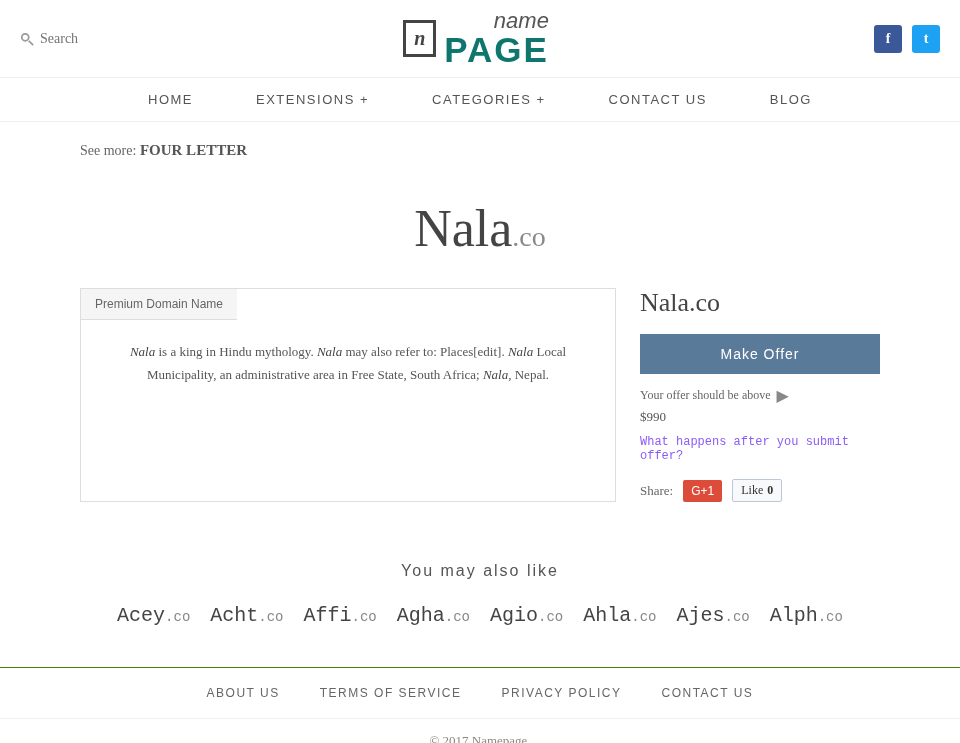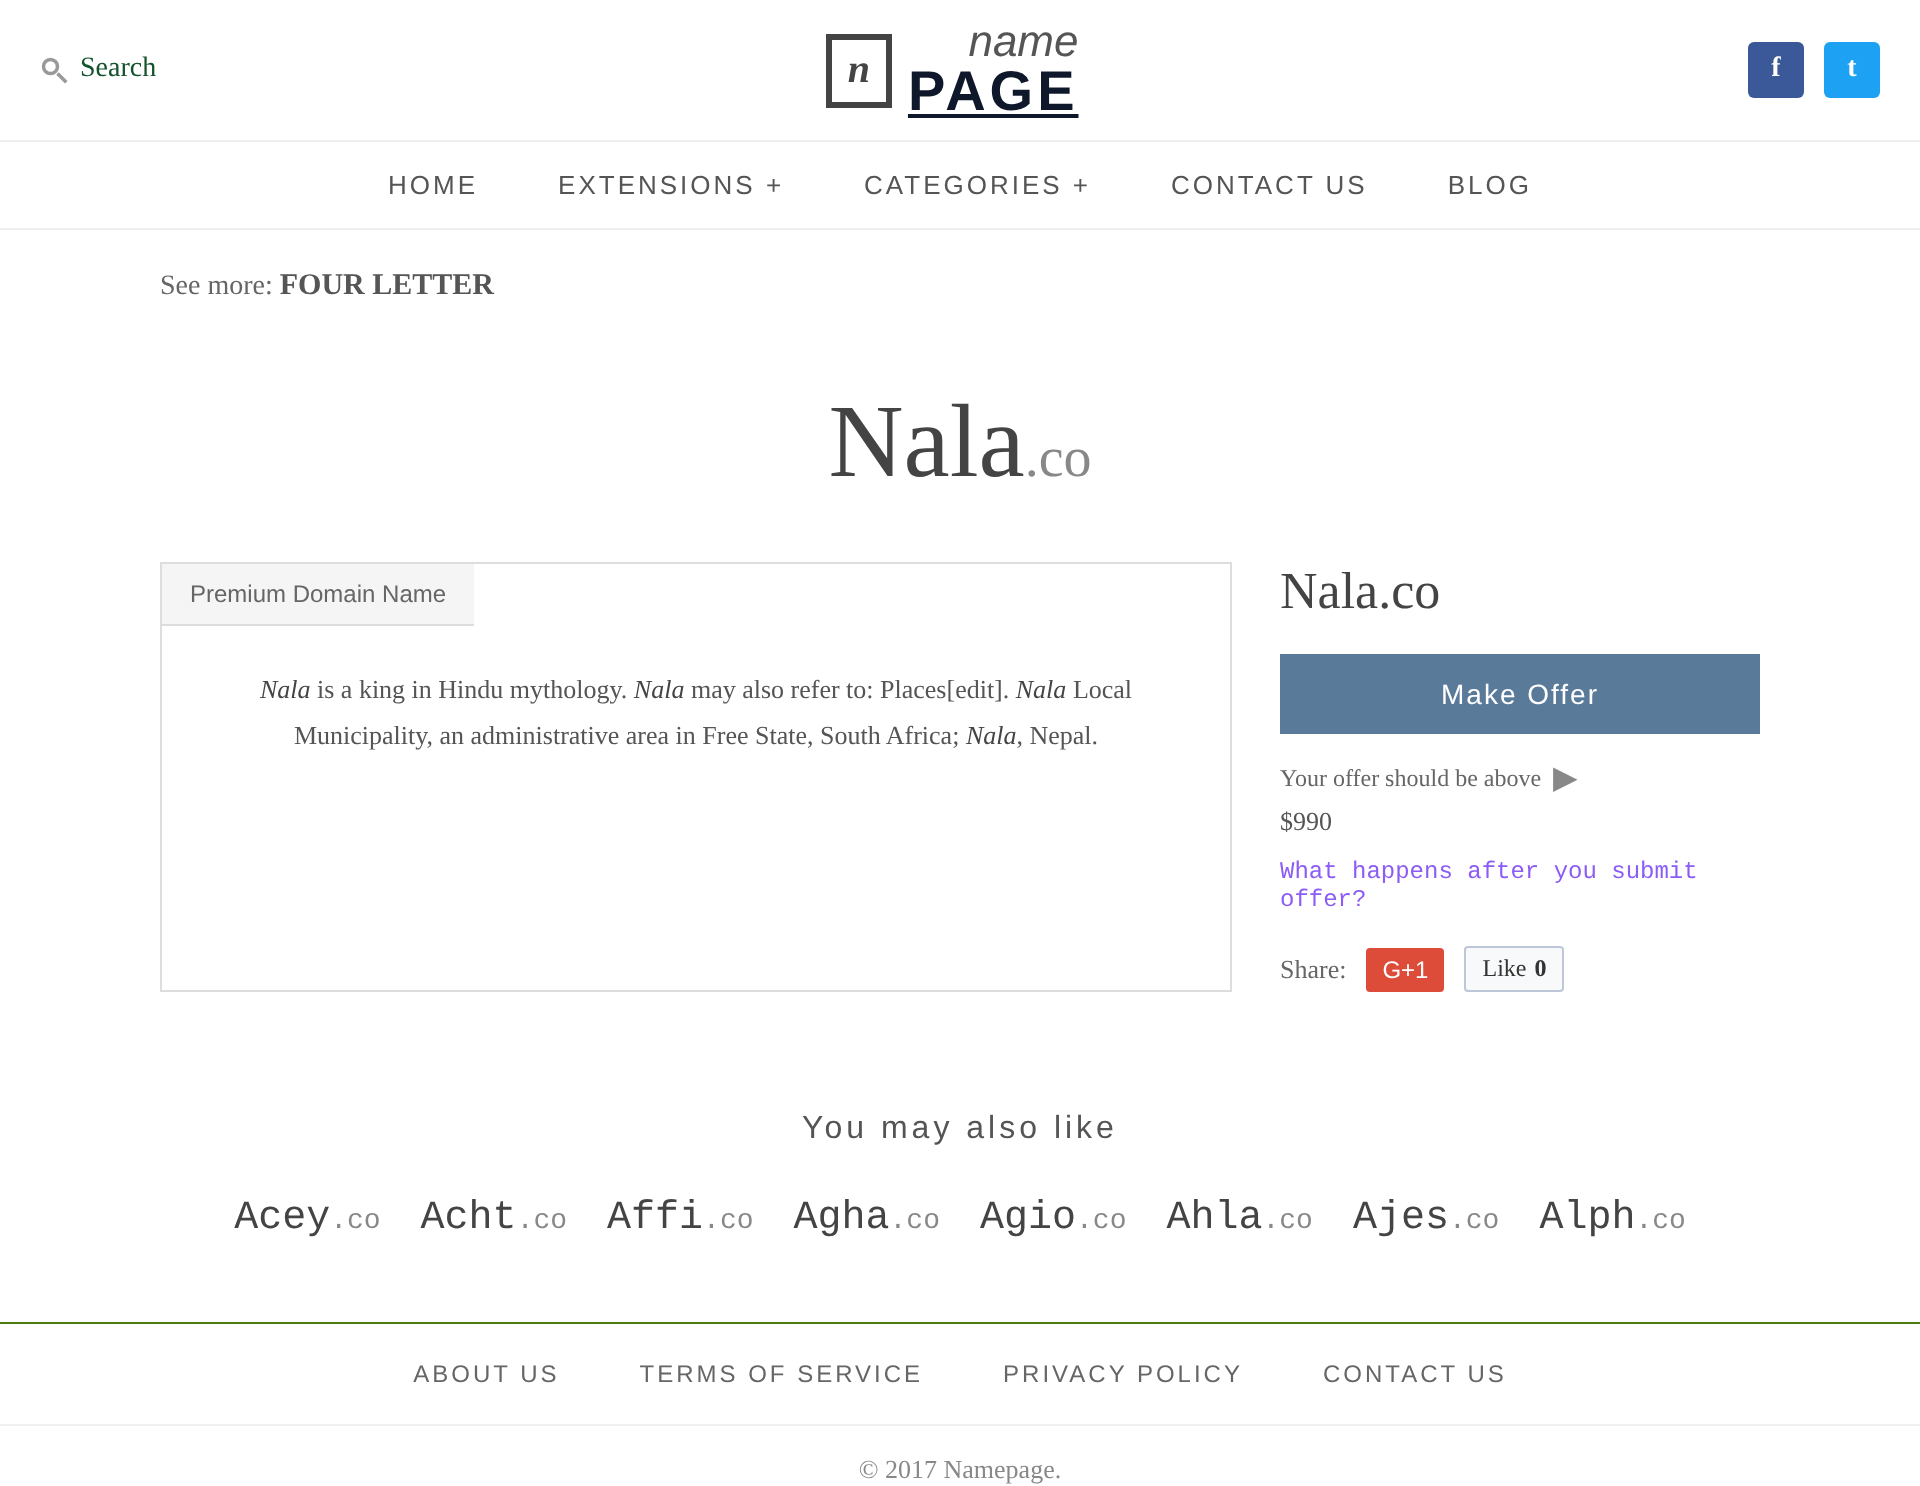--- a/index.html
+++ b/index.html
@@ -1,33 +1,33 @@
 <!DOCTYPE html>
 <html><head>
   <meta charset="utf-8">
   <style>
     * { margin: 0; padding: 0; box-sizing: border-box; }
     body { font-family: 'Georgia', serif; background: #fff; color: #333; font-size: 14px; }
 
     
     .header { display: flex; align-items: center; justify-content: space-between; padding: 10px 20px; border-bottom: 1px solid #eee; }
-    .header-search { display: flex; align-items: center; gap: 6px; color: #14532d; font-size: 14px; cursor: pointer; }
+    .header-search { display: flex; align-items: center; gap: 6px; color: #737373; font-size: 14px; cursor: pointer; }
     .header-search svg { width: 14px; height: 14px; }
     .header-logo { text-align: center; }
     .logo-box { display: inline-flex; align-items: center; gap: 8px; }
     .logo-icon { border: 3px solid #444; padding: 4px 8px; font-style: italic; font-size: 20px; font-weight: bold; color: #444; }
     .logo-text-wrap { display: flex; flex-direction: column; line-height: 1; text-align: right; }
     .logo-name { font-family: 'Arial', sans-serif; font-size: 22px; color: #555; font-style: italic; }
-    .logo-page { font-family: 'Arial', sans-serif; font-size: 28px; font-weight: bold; color: #0f172a; letter-spacing: 2px; text-decoration: underline; }
+    .logo-page { font-family: 'Arial', sans-serif; font-size: 35px; font-weight: bold; color: #0f766e; letter-spacing: 2px; }
     .header-social { display: flex; gap: 10px; }
     .social-icon { width: 28px; height: 28px; background: #3b5998; border-radius: 3px; display: flex; align-items: center; justify-content: center; color: #fff; font-size: 14px; font-weight: bold; cursor: pointer; }
     .social-icon.twitter { background: #1da1f2; }
 
     
-    .nav { display: flex; justify-content: center; gap: 40px; padding: 14px 0; border-bottom: 1px solid #eee; }
+    .nav { display: flex; justify-content: center; gap: 63px; padding: 14px 0; border-bottom: 1px solid #eee; }
     .nav-item { font-family: 'Arial', sans-serif; font-size: 13px; letter-spacing: 1.5px; color: #555; cursor: pointer; text-transform: uppercase; }
 
     
     .breadcrumb { padding: 20px 80px; font-size: 14px; color: #666; }
     .breadcrumb-see { color: #666; }
     .breadcrumb-link { color: #555; font-weight: bold; font-size: 15px; }
 
     
     .domain-hero { text-align: center; padding: 20px 0 30px; }
     .domain-name-large { font-size: 52px; font-family: 'Georgia', serif; color: #444; font-weight: normal; }

